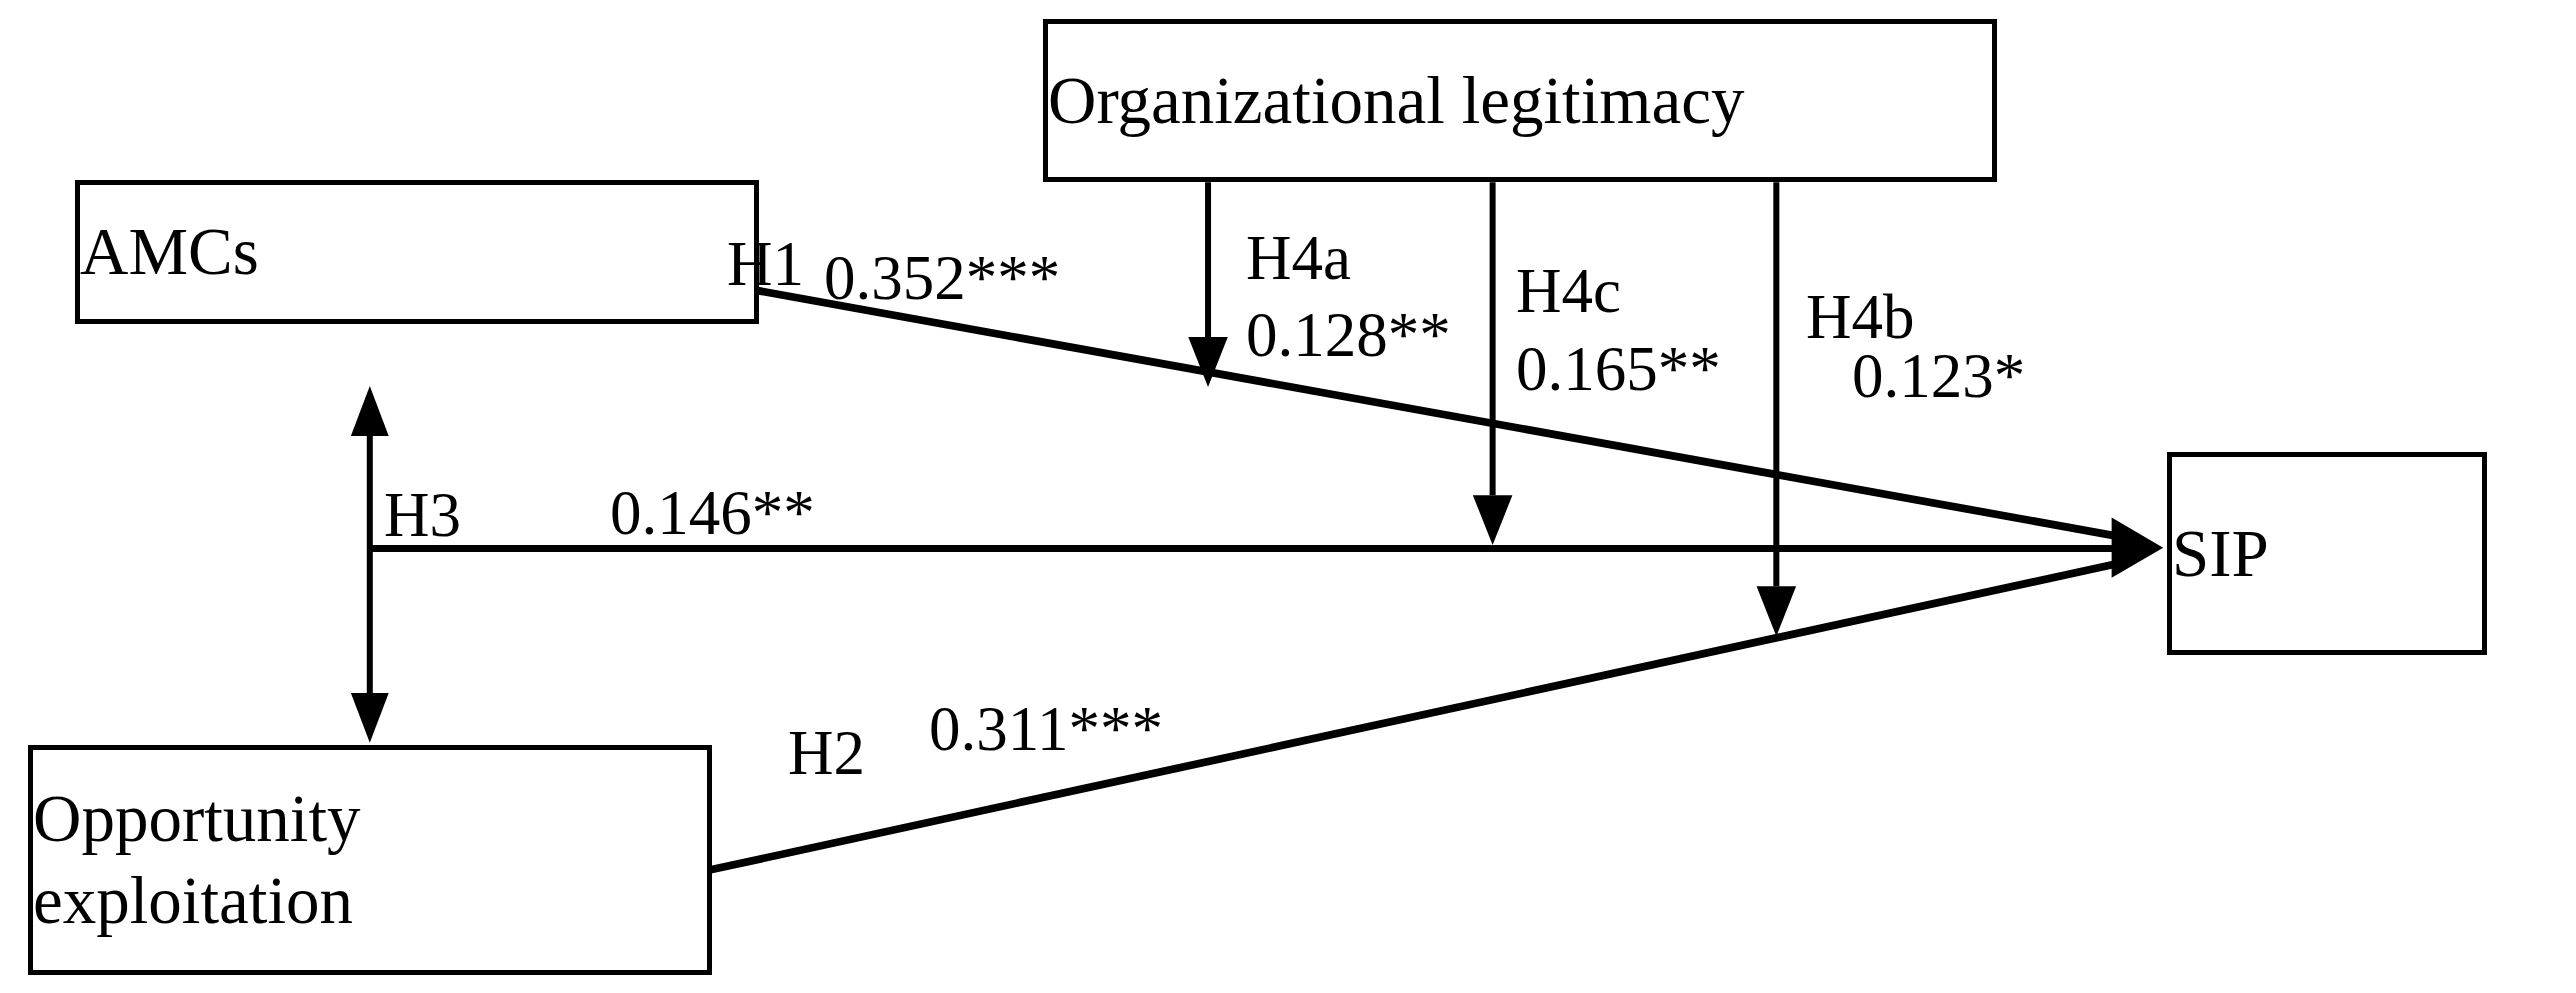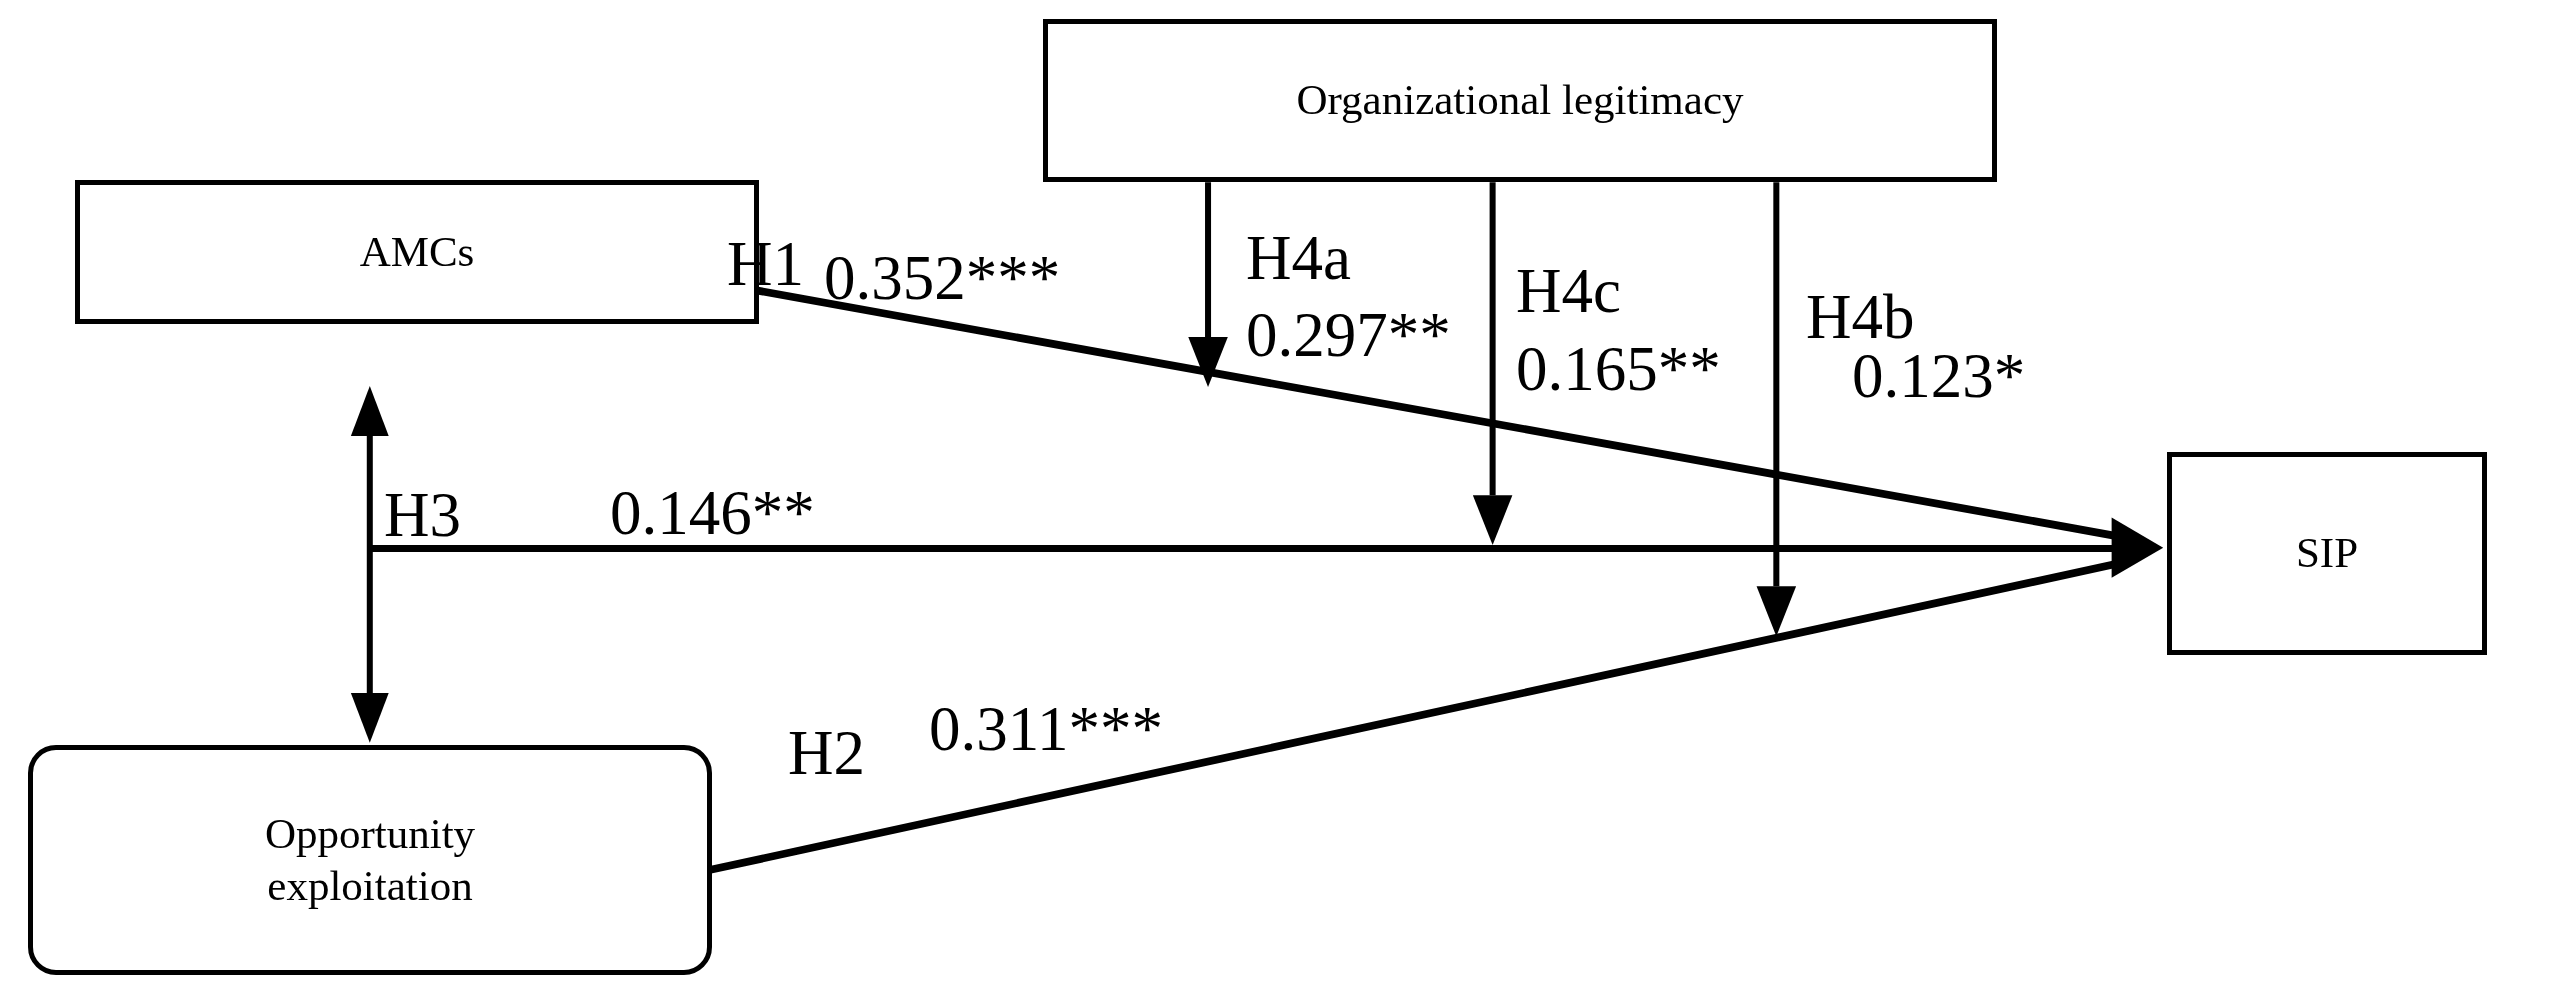--- a/index.html
+++ b/index.html
@@ -21,30 +21,30 @@
     left: 0;
     top: 0;
   }
   .node {
     position: absolute;
     box-sizing: border-box;
     border: 5.2px solid #000000;
     background: #ffffff;
     display: flex;
     flex-direction: column;
-    align-items: center;
+    align-items: flex-start;
     justify-content: center;
     text-align: center;
-    font-size: 43px;
+    font-size: 67px;
     line-height: 1.22;
     white-space: nowrap;
   }
   .node-ol   { left: 1043px; top: 19px;  width: 954px; height: 163px; }
   .node-amcs { left: 27px;   top: 180px; width: 684px;  height: 144px; margin-left: 48px; }
-  .node-oe   { left: 28px;   top: 745px; width: 684px;  height: 230px; border-radius: 28px; }
+  .node-oe   { left: 28px;   top: 745px; width: 684px;  height: 230px; }
   .node-sip  { left: 2167px; top: 452px; width: 320px;  height: 203px; }
   .lbl {
     position: absolute;
     transform: translateY(-50%);
     font-size: 63px;
     line-height: 1;
     white-space: nowrap;
   }
   .lbl-h1      { left: 727px;  top: 264px; }
   .lbl-h1coef  { left: 824px;  top: 278px; }
@@ -108,21 +108,21 @@
   <span class="lbl lbl-h1">H1</span>
   <span class="lbl lbl-h1coef">0.352***</span>
 
   <span class="lbl lbl-h3">H3</span>
   <span class="lbl lbl-h3coef">0.146**</span>
 
   <span class="lbl lbl-h2">H2</span>
   <span class="lbl lbl-h2coef">0.311***</span>
 
   <span class="lbl lbl-h4a">H4a</span>
-  <span class="lbl lbl-h4acoef">0.297**</span>
+  <span class="lbl lbl-h4acoef">0.128**</span>
 
   <span class="lbl lbl-h4c">H4c</span>
   <span class="lbl lbl-h4ccoef">0.165**</span>
 
   <span class="lbl lbl-h4b">H4b</span>
   <span class="lbl lbl-h4bcoef">0.123*</span>
 
 </div>
 
 

